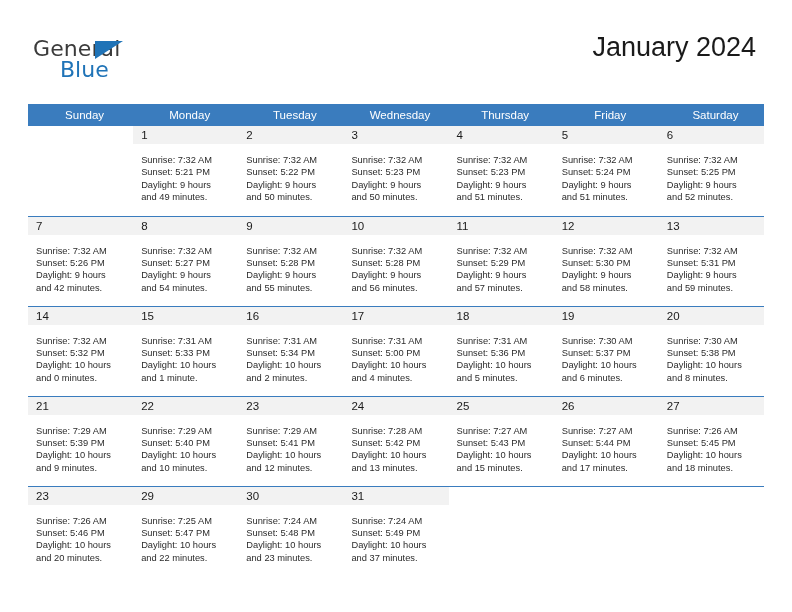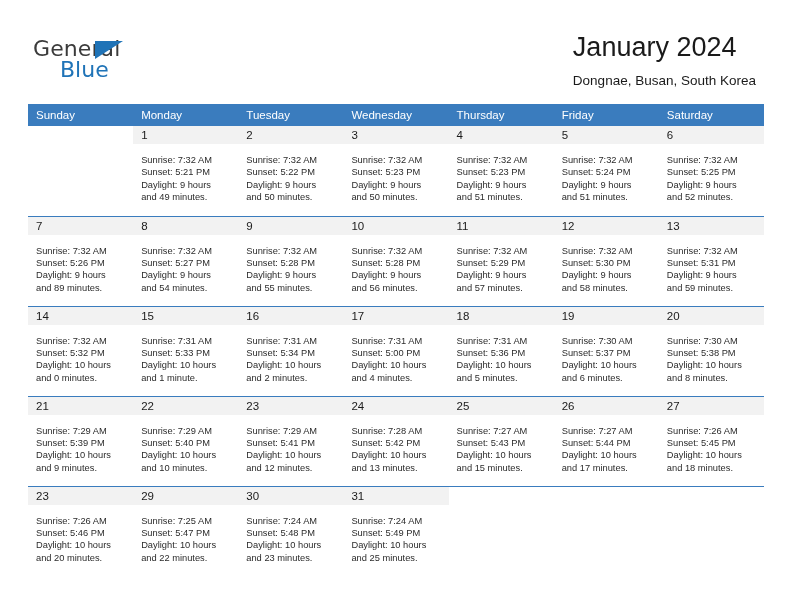--- a/index.html
+++ b/index.html
@@ -98,21 +98,21 @@
   table.cal {
     border-collapse: collapse;
     width: 736px;
     table-layout: fixed;
   }
   table.cal th {
     background: #3a7cbe;
     color: #ffffff;
     font-size: 11.5px;
     font-weight: 400;
-    text-align: left;
+    text-align: center;
     padding: 5px 0 5px 8px;
     height: 21px;
     box-sizing: border-box;
     border: none;
   }
   table.cal td {
     vertical-align: top;
     padding: 0;
     border: none;
     border-top: 1px solid #3a7cbe;
@@ -157,21 +157,20 @@
   <div class="masthead">
 
     <div class="brand">
       <div class="brand-general">General</div>
       <div class="brand-triangle"></div>
       <div class="brand-blue">Blue</div>
     </div>
 
     <div class="title-block">
       <div class="cal-title">January 2024</div>
-      <div class="cal-subtitle">Dongnae, Busan, South Korea</div>
     </div>
 
   </div>
 
   <div class="calendar">
     <table class="cal">
       <thead>
         <tr>
           <th>Sunday</th>
           <th>Monday</th>
@@ -257,21 +256,21 @@
             </td>
           </tr>
           <tr class="week">
             <td>
               <div class="cell-inner">
                 <div class="daynum">7</div>
                 <div class="details">
                   <div>Sunrise: 7:32 AM</div>
                   <div>Sunset: 5:26 PM</div>
                   <div>Daylight: 9 hours</div>
-                  <div>and 89 minutes.</div>
+                  <div>and 42 minutes.</div>
                 </div>
               </div>
             </td>
             <td>
               <div class="cell-inner">
                 <div class="daynum">8</div>
                 <div class="details">
                   <div>Sunrise: 7:32 AM</div>
                   <div>Sunset: 5:27 PM</div>
                   <div>Daylight: 9 hours</div>
@@ -527,21 +526,21 @@
                 </div>
               </div>
             </td>
             <td>
               <div class="cell-inner">
                 <div class="daynum">31</div>
                 <div class="details">
                   <div>Sunrise: 7:24 AM</div>
                   <div>Sunset: 5:49 PM</div>
                   <div>Daylight: 10 hours</div>
-                  <div>and 25 minutes.</div>
+                  <div>and 37 minutes.</div>
                 </div>
               </div>
             </td>
             <td>
               <div class="cell-inner">
                 <div class="daynum empty"></div>
               </div>
             </td>
             <td>
               <div class="cell-inner">

